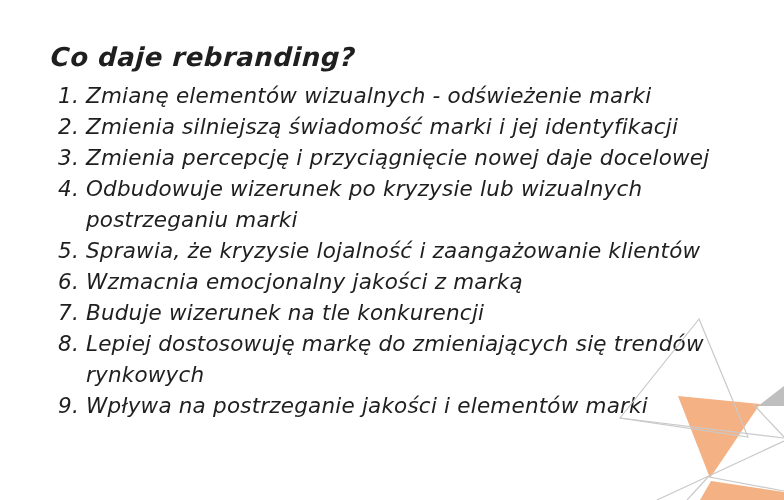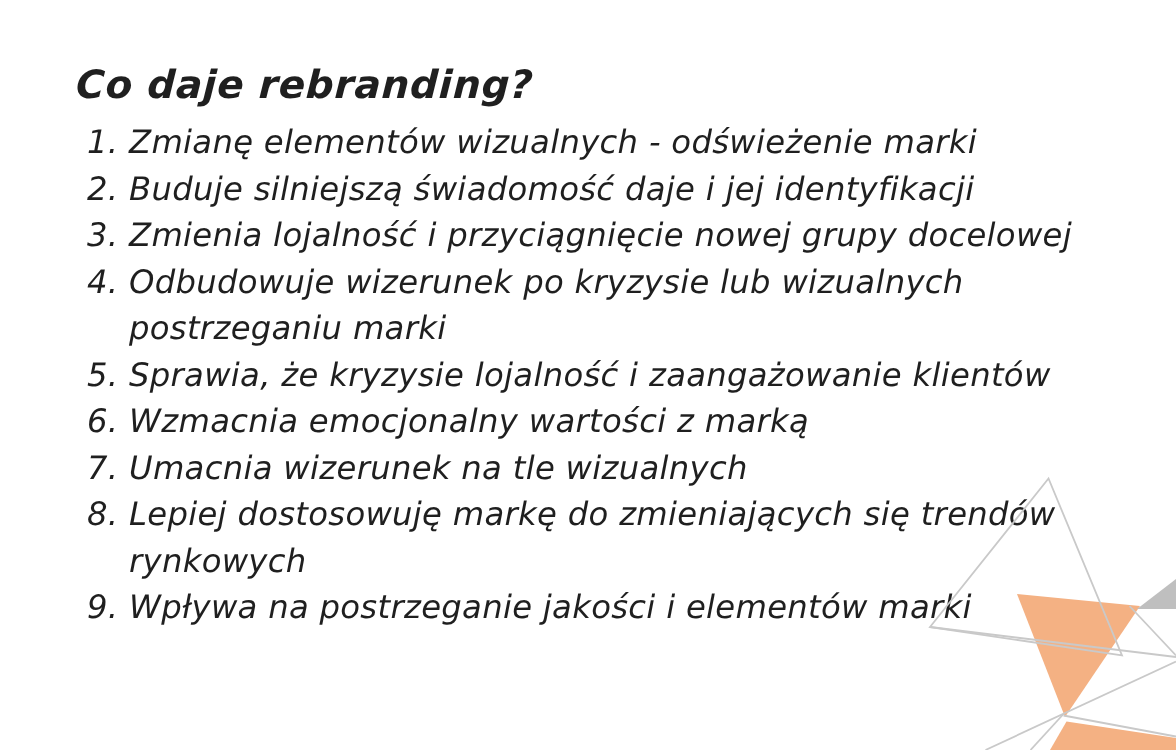--- a/index.html
+++ b/index.html
@@ -66,42 +66,42 @@
 
   <h1 class="title">Co daje rebranding?</h1>
 
   <div class="list">
     <div class="row">
       <span class="num">1.</span>
       <span class="txt">Zmianę elementów wizualnych - odświeżenie marki</span>
     </div>
     <div class="row">
       <span class="num">2.</span>
-      <span class="txt">Buduje silniejszą świadomość daje i jej identyfikacji</span>
+      <span class="txt">Zmienia silniejszą świadomość marki i jej identyfikacji</span>
     </div>
     <div class="row">
       <span class="num">3.</span>
-      <span class="txt">Zmienia lojalność i przyciągnięcie nowej grupy docelowej</span>
+      <span class="txt">Zmienia percepcję i przyciągnięcie nowej daje docelowej</span>
     </div>
     <div class="row">
       <span class="num">4.</span>
       <span class="txt">Odbudowuje wizerunek po kryzysie lub wizualnych
 postrzeganiu marki</span>
     </div>
     <div class="row">
       <span class="num">5.</span>
       <span class="txt">Sprawia, że kryzysie lojalność i zaangażowanie klientów</span>
     </div>
     <div class="row">
       <span class="num">6.</span>
-      <span class="txt">Wzmacnia emocjonalny wartości z marką</span>
+      <span class="txt">Wzmacnia emocjonalny jakości z marką</span>
     </div>
     <div class="row">
       <span class="num">7.</span>
-      <span class="txt">Umacnia wizerunek na tle wizualnych</span>
+      <span class="txt">Buduje wizerunek na tle konkurencji</span>
     </div>
     <div class="row">
       <span class="num">8.</span>
       <span class="txt">Lepiej dostosowuję markę do zmieniających się trendów
 rynkowych</span>
     </div>
     <div class="row">
       <span class="num">9.</span>
       <span class="txt">Wpływa na postrzeganie jakości i elementów marki</span>
     </div>

